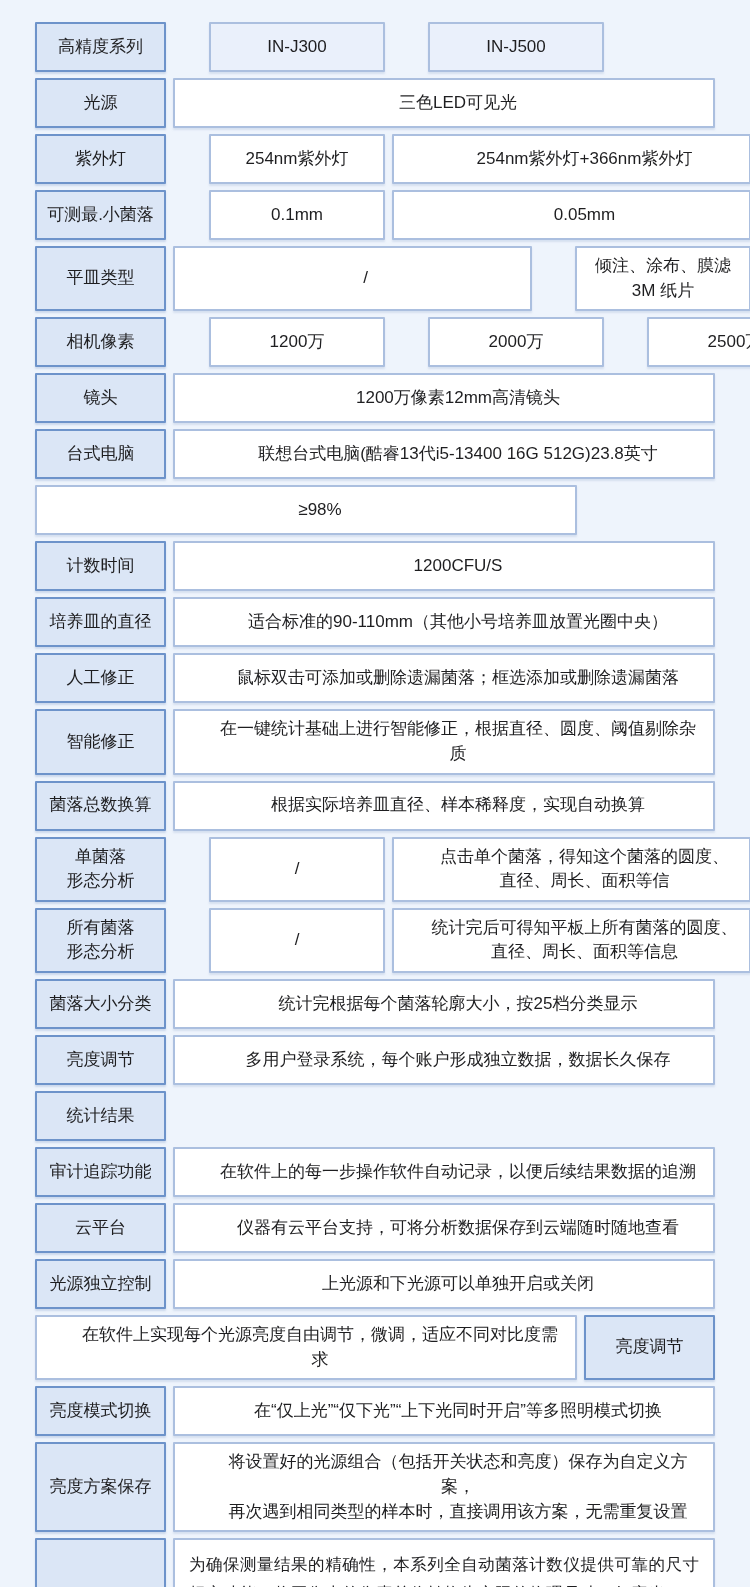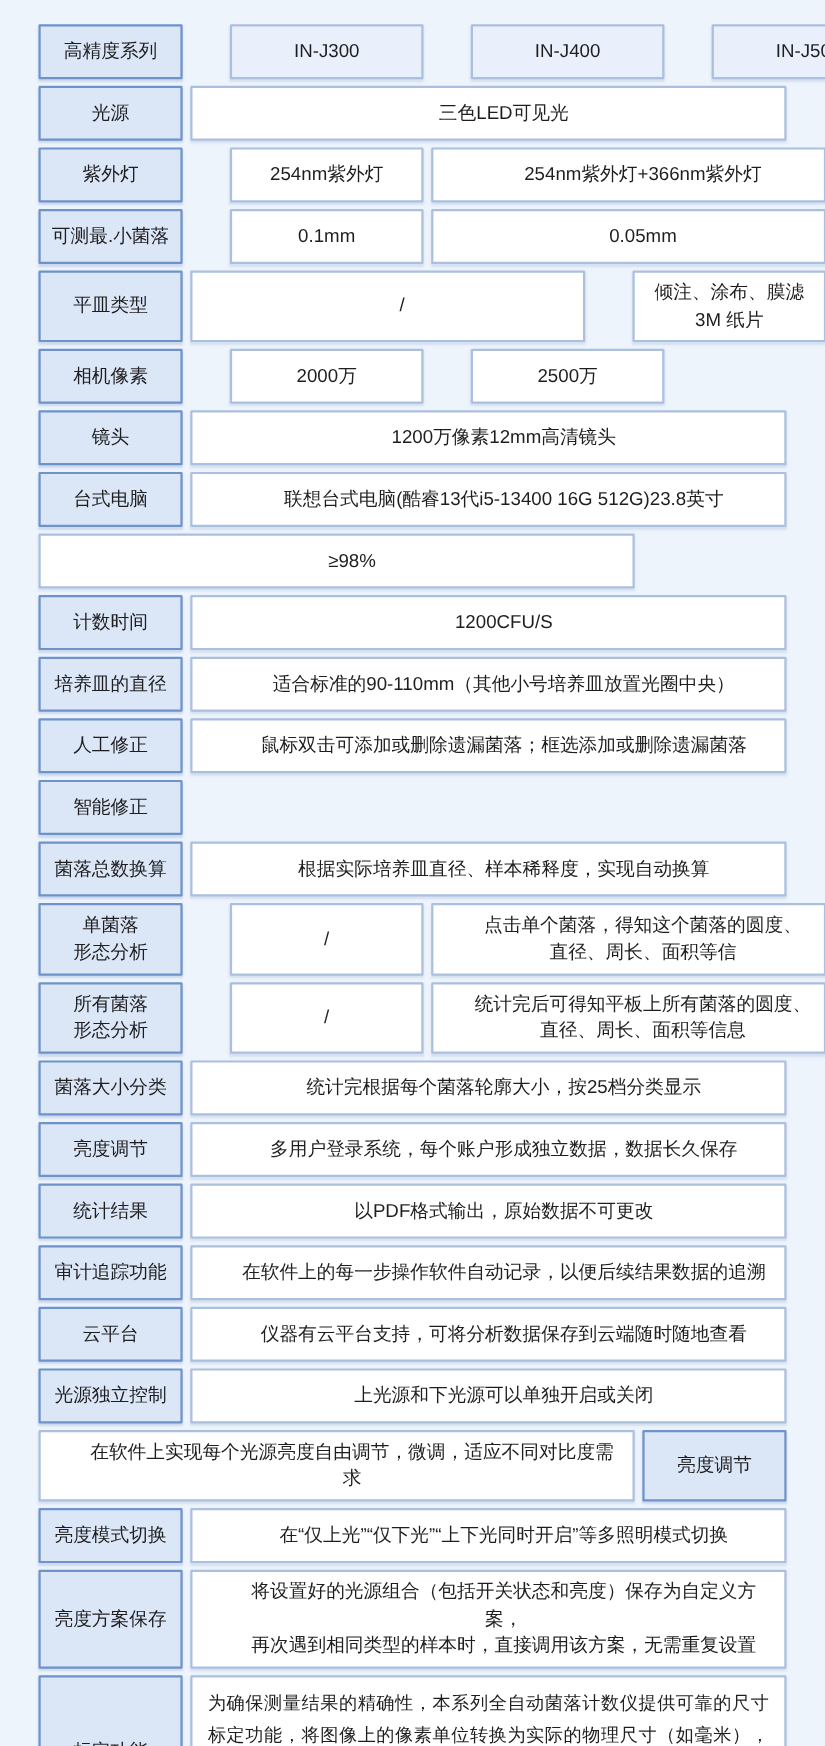--- a/index.html
+++ b/index.html
@@ -68,21 +68,20 @@
     font-size:16.5px;
   }
 </style>
 </head>
 <body>
 
 <div class="spec-table">
     <div class="row header">
       <div class="cell label">高精度系列</div>
       <div class="cell value span1">IN-J300</div>
-      <div class="cell value span1">IN-J400</div>
       <div class="cell value span1">IN-J500</div>
     </div>
     <div class="row">
       <div class="cell label">光源</div>
       <div class="cell value span3">三色LED可见光</div>
     </div>
     <div class="row">
       <div class="cell label">紫外灯</div>
       <div class="cell value span1">254nm紫外灯</div>
       <div class="cell value span2">254nm紫外灯+366nm紫外灯</div>
@@ -93,20 +92,21 @@
       <div class="cell value span2">0.05mm</div>
     </div>
     <div class="row">
       <div class="cell label">平皿类型</div>
       <div class="cell value span2">/</div>
       <div class="cell value span1">倾注、涂布、膜滤
 3M 纸片</div>
     </div>
     <div class="row">
       <div class="cell label">相机像素</div>
+      <div class="cell value span1">1200万</div>
       <div class="cell value span1">2000万</div>
       <div class="cell value span1">2500万</div>
     </div>
     <div class="row">
       <div class="cell label">镜头</div>
       <div class="cell value span3">1200万像素12mm高清镜头</div>
     </div>
     <div class="row">
       <div class="cell label">台式电脑</div>
       <div class="cell value span3">联想台式电脑(酷睿13代i5-13400 16G 512G)23.8英寸</div>
@@ -121,20 +121,21 @@
     <div class="row">
       <div class="cell label">培养皿的直径</div>
       <div class="cell value span3">适合标准的90-110mm（其他小号培养皿放置光圈中央）</div>
     </div>
     <div class="row">
       <div class="cell label">人工修正</div>
       <div class="cell value span3">鼠标双击可添加或删除遗漏菌落；框选添加或删除遗漏菌落</div>
     </div>
     <div class="row">
       <div class="cell label">智能修正</div>
+      <div class="cell value span3">在一键统计基础上进行智能修正，根据直径、圆度、阈值剔除杂质</div>
     </div>
     <div class="row">
       <div class="cell label">菌落总数换算</div>
       <div class="cell value span3">根据实际培养皿直径、样本稀释度，实现自动换算</div>
     </div>
     <div class="row">
       <div class="cell label">单菌落
 形态分析</div>
       <div class="cell value span1">/</div>
       <div class="cell value span2">点击单个菌落，得知这个菌落的圆度、
@@ -150,21 +151,20 @@
     <div class="row">
       <div class="cell label">菌落大小分类</div>
       <div class="cell value span3">统计完根据每个菌落轮廓大小，按25档分类显示</div>
     </div>
     <div class="row">
       <div class="cell label">亮度调节</div>
       <div class="cell value span3">多用户登录系统，每个账户形成独立数据，数据长久保存</div>
     </div>
     <div class="row">
       <div class="cell label">统计结果</div>
-      <div class="cell value span3">以PDF格式输出，原始数据不可更改</div>
     </div>
     <div class="row">
       <div class="cell label">审计追踪功能</div>
       <div class="cell value span3">在软件上的每一步操作软件自动记录，以便后续结果数据的追溯</div>
     </div>
     <div class="row">
       <div class="cell label">云平台</div>
       <div class="cell value span3">仪器有云平台支持，可将分析数据保存到云端随时随地查看</div>
     </div>
     <div class="row">

